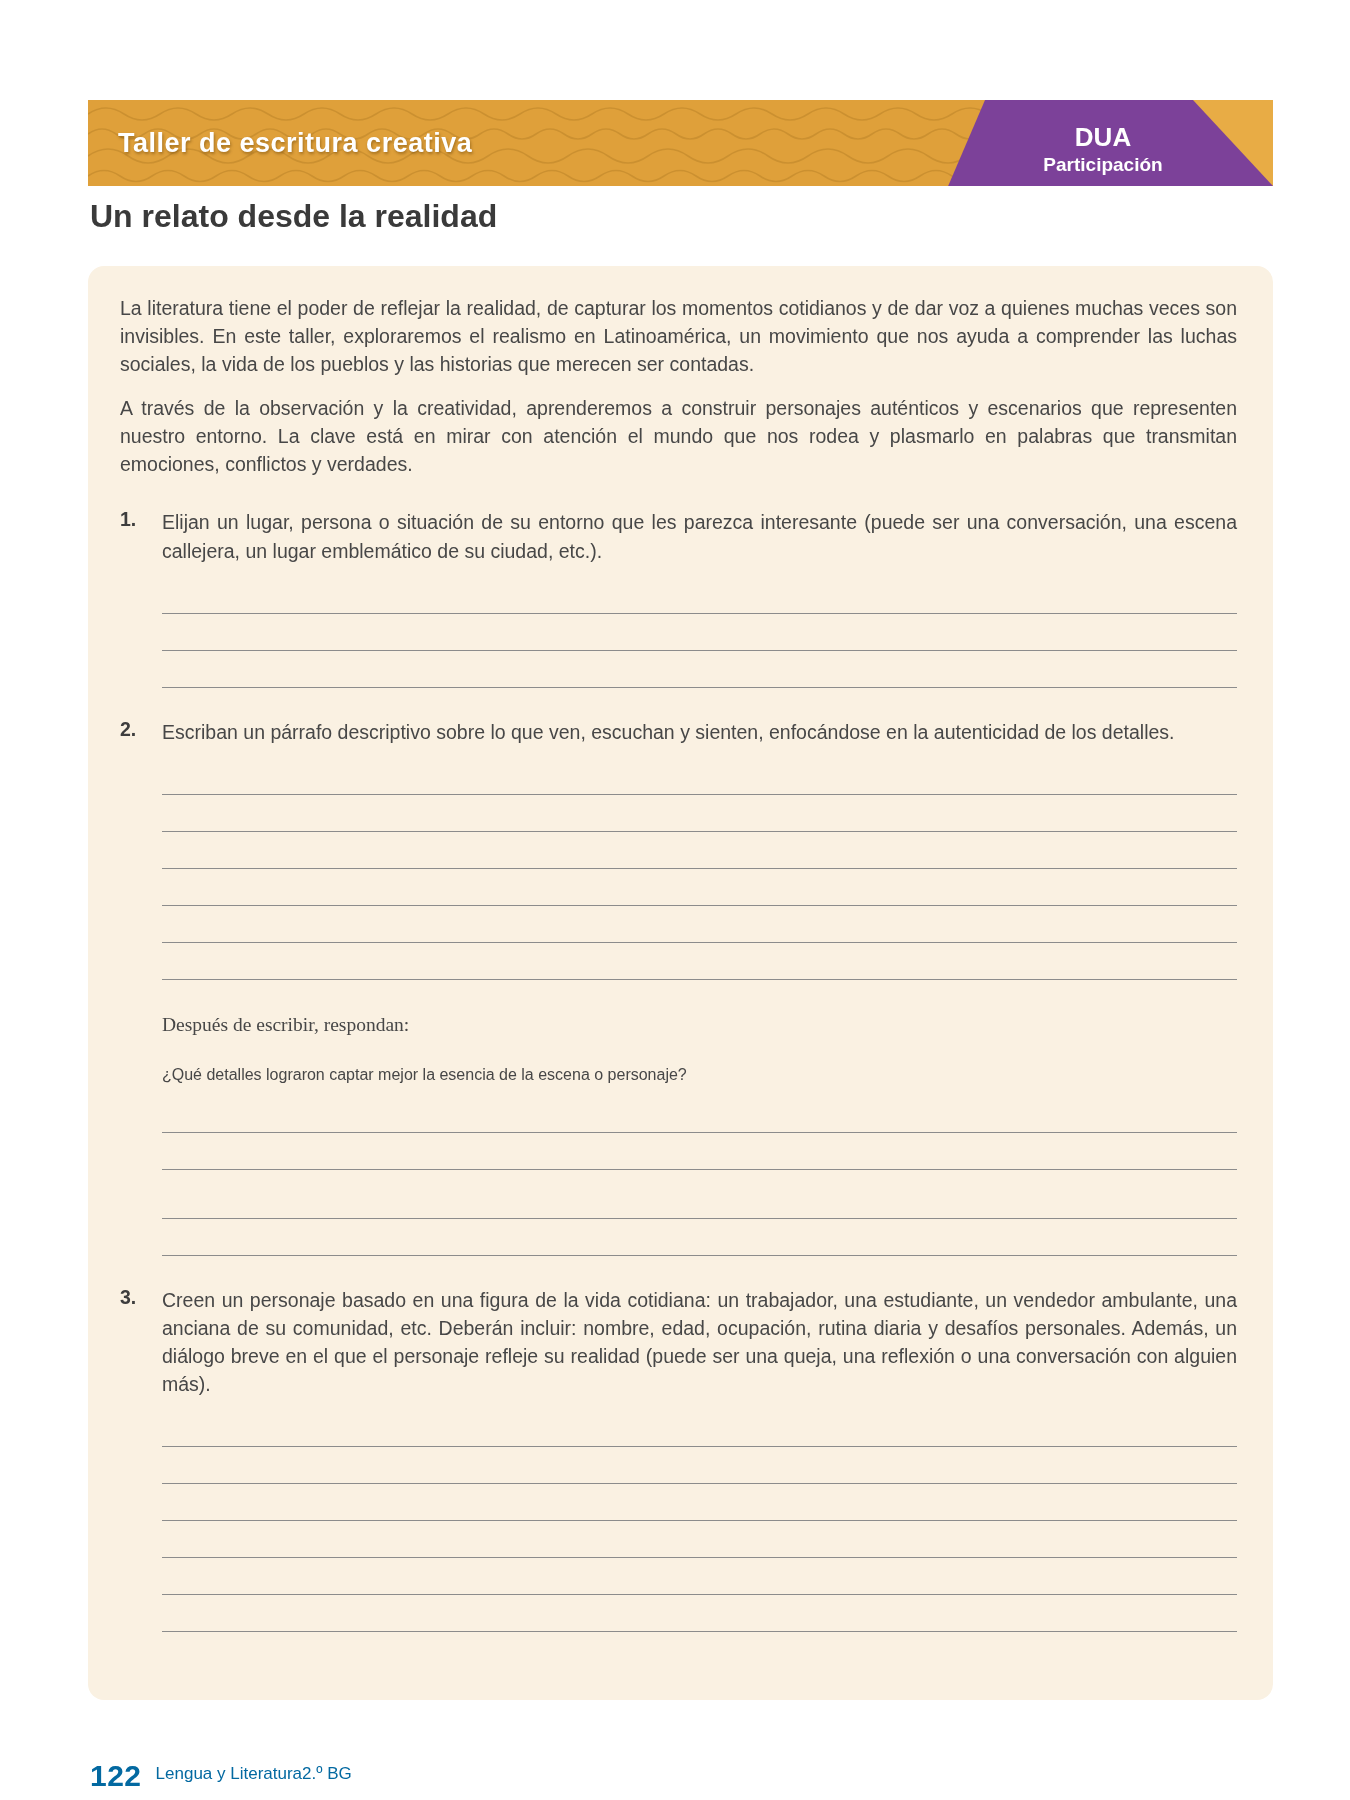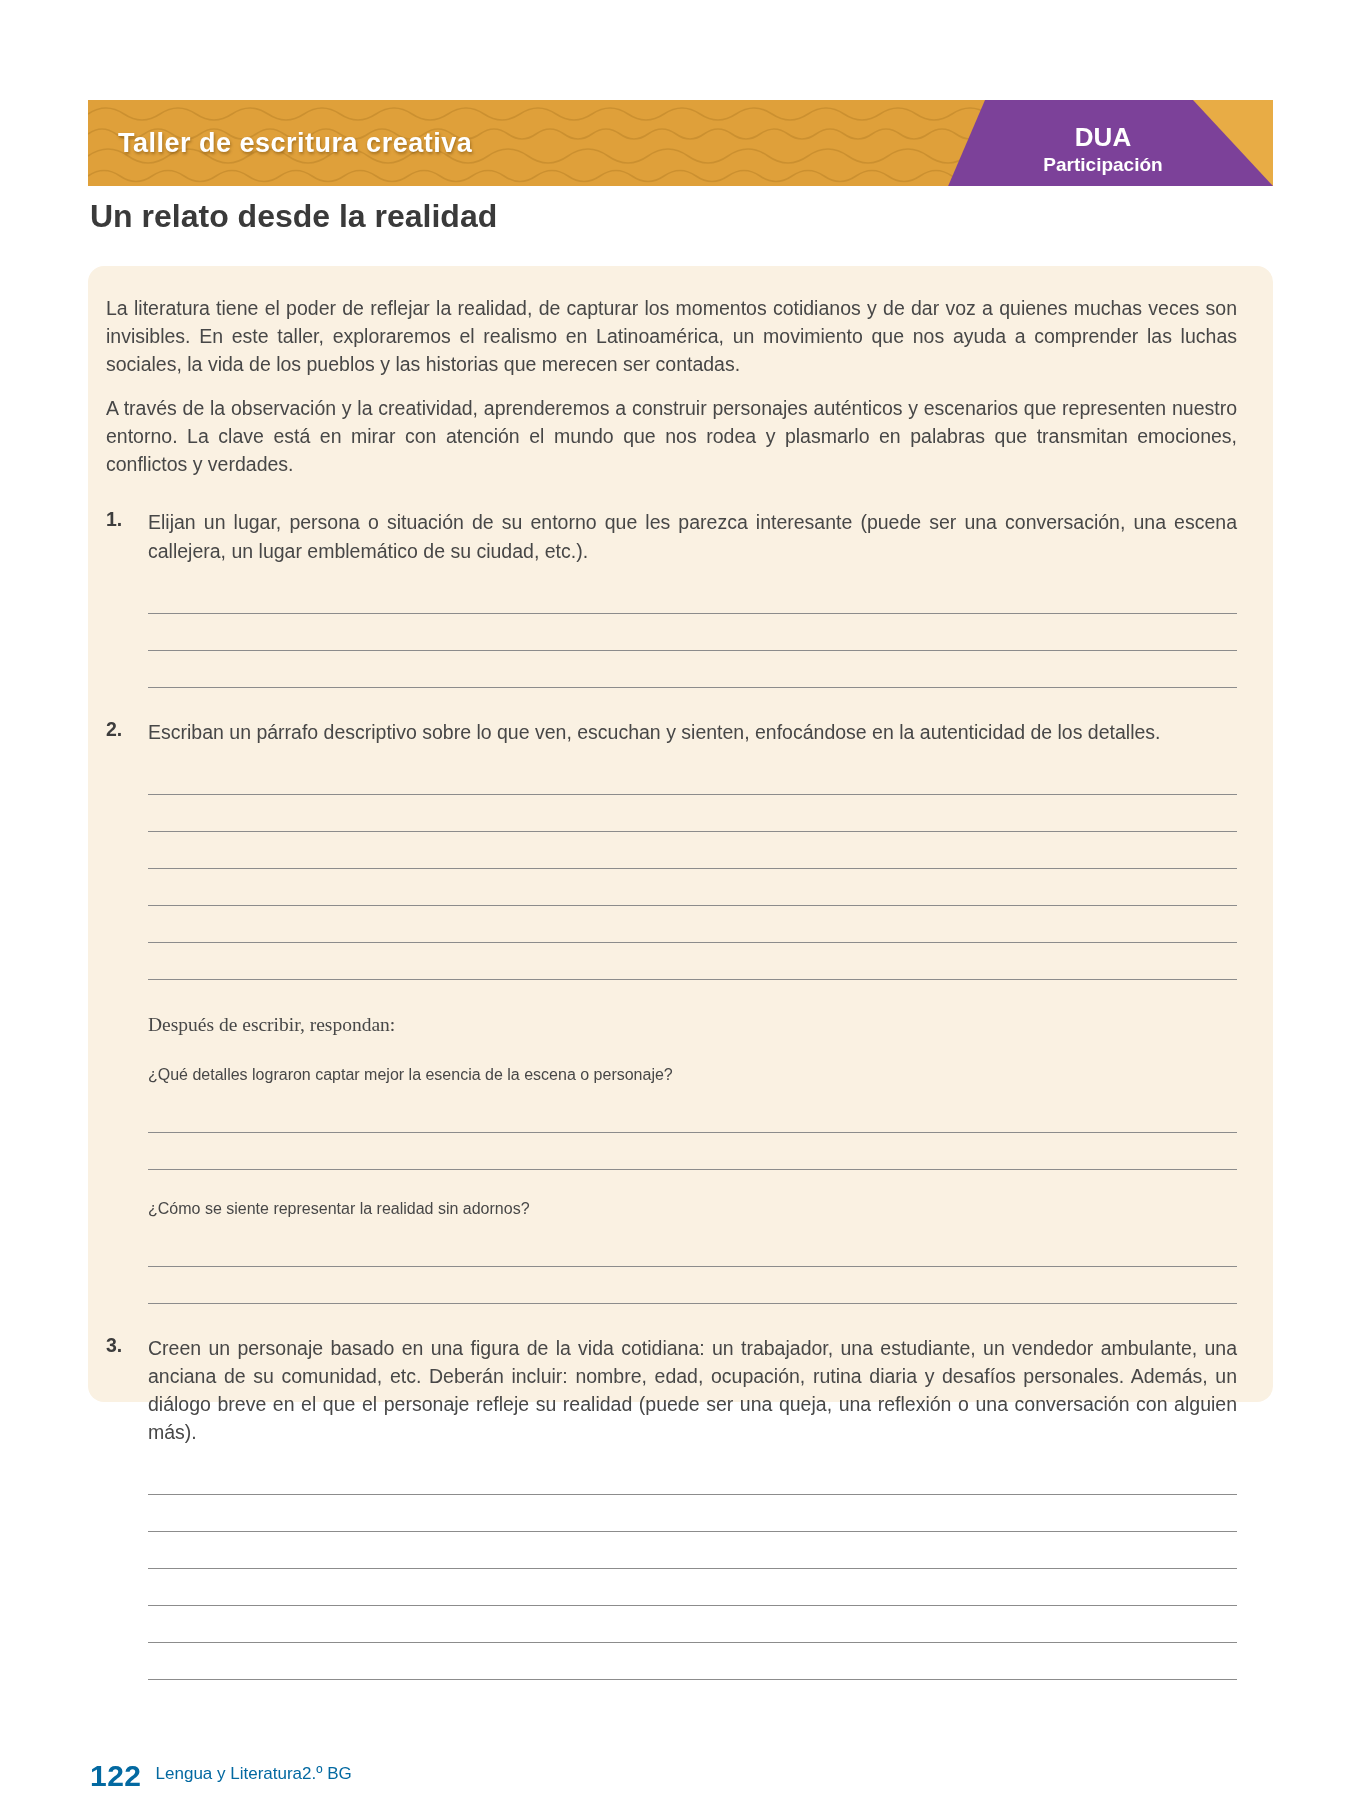--- a/index.html
+++ b/index.html
@@ -53,25 +53,25 @@
 
   
   .page-title{
     position:absolute;left:90px;top:198px;
     font-size:32px;font-weight:bold;color:#3a3a3a;
   }
 
   
   .panel{
     position:absolute;left:88px;top:266px;
-    width:1185px;height:1136px;
+    width:1185px;height:1434px;
     background:#FAF1E2;
     border-radius:16px;
     box-sizing:border-box;
-    padding:28px 36px 28px 18px;
+    padding:28px 36px 28px 32px;
   }
   .intro p{
     margin:0 0 16px 0;
     font-size:19.5px;line-height:1.44;
     text-align:justify;
     color:#474747;
   }
   .item{
     display:flex;
     margin-top:30px;
@@ -175,21 +175,20 @@
           </div>
 
         <div class="followup-intro">Después de escribir, respondan:</div>
 
         <div class="question-text">¿Qué detalles lograron captar mejor la esencia de la escena o personaje?</div>
         <div class="rules">
             <div class="rule"></div>
             <div class="rule"></div>
           </div>
 
-        <div class="question-text">¿Cómo se siente representar la realidad sin adornos?</div>
         <div class="rules">
             <div class="rule"></div>
             <div class="rule"></div>
           </div>
       </div>
     </div>
 
     <div class="item">
       <div class="item-num">3.</div>
       <div class="item-body">

